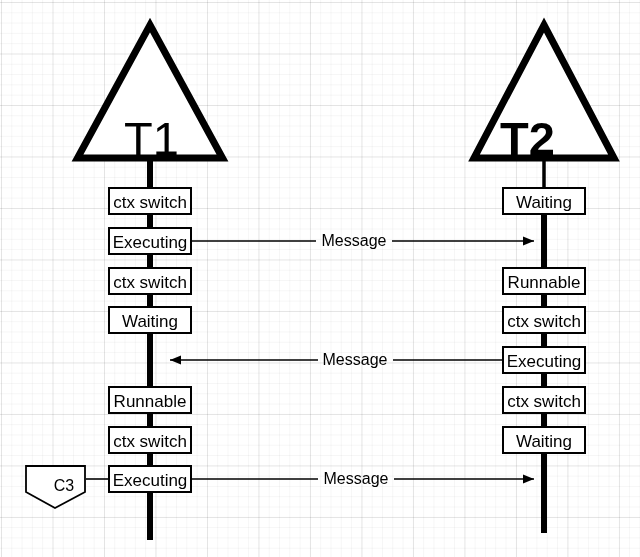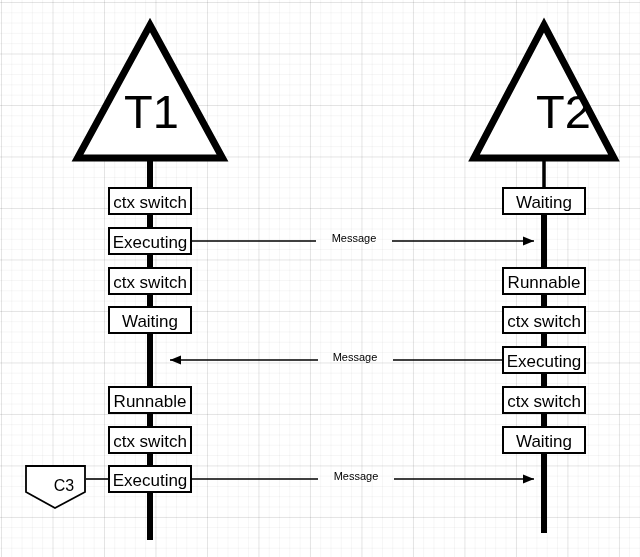--- a/index.html
+++ b/index.html
@@ -40,26 +40,27 @@
   .lbl {
     position: absolute;
     white-space: nowrap;
     color: #000000;
     line-height: 1;
     pointer-events: none;
   }
   .thread-label {
     font-size: 47px;
     letter-spacing: 0px;
+    margin-top: 27px;
   }
   .state-label {
     font-size: 17px;
   }
   .msg-label {
-    font-size: 11px;
+    font-size: 16px;
   }
   .c3-label {
     font-size: 16px;
   }
 </style>
 </head>
 <body>
 
 <div id="canvas">
 
@@ -114,21 +115,21 @@
       <line x1="394" y1="479" x2="534" y2="479" stroke="#000000" stroke-width="1.6" marker-end="url(#arrowR)"></line>
     </g>
 
     <g>
       <line x1="86" y1="479" x2="109" y2="479" stroke="#000000" stroke-width="1.6"></line>
       <polygon points="26,466 85,466 85,492 55,508 26,492" fill="#ffffff" stroke="#000000" stroke-width="1.8" stroke-linejoin="miter"></polygon>
     </g>
   </svg>
 
   <div class="lbl thread-label" style="left:124px; top:88px;">T1</div>
-  <div class="lbl thread-label" style="left:536px; top:88px;">T2</div>
+  <div class="lbl thread-label" style="left:500px; top:88px;font-weight:bold;">T2</div>
 
   <div class="lbl state-label" style="left:109px; top:194px; width:82px; text-align:center;">ctx switch</div>
   <div class="lbl state-label" style="left:109px; top:234px; width:82px; text-align:center;">Executing</div>
   <div class="lbl state-label" style="left:109px; top:274px; width:82px; text-align:center;">ctx switch</div>
   <div class="lbl state-label" style="left:109px; top:313px; width:82px; text-align:center;">Waiting</div>
   <div class="lbl state-label" style="left:109px; top:393px; width:82px; text-align:center;">Runnable</div>
   <div class="lbl state-label" style="left:109px; top:433px; width:82px; text-align:center;">ctx switch</div>
   <div class="lbl state-label" style="left:109px; top:472px; width:82px; text-align:center;">Executing</div>
 
   <div class="lbl state-label" style="left:503px; top:194px; width:82px; text-align:center;">Waiting</div>

